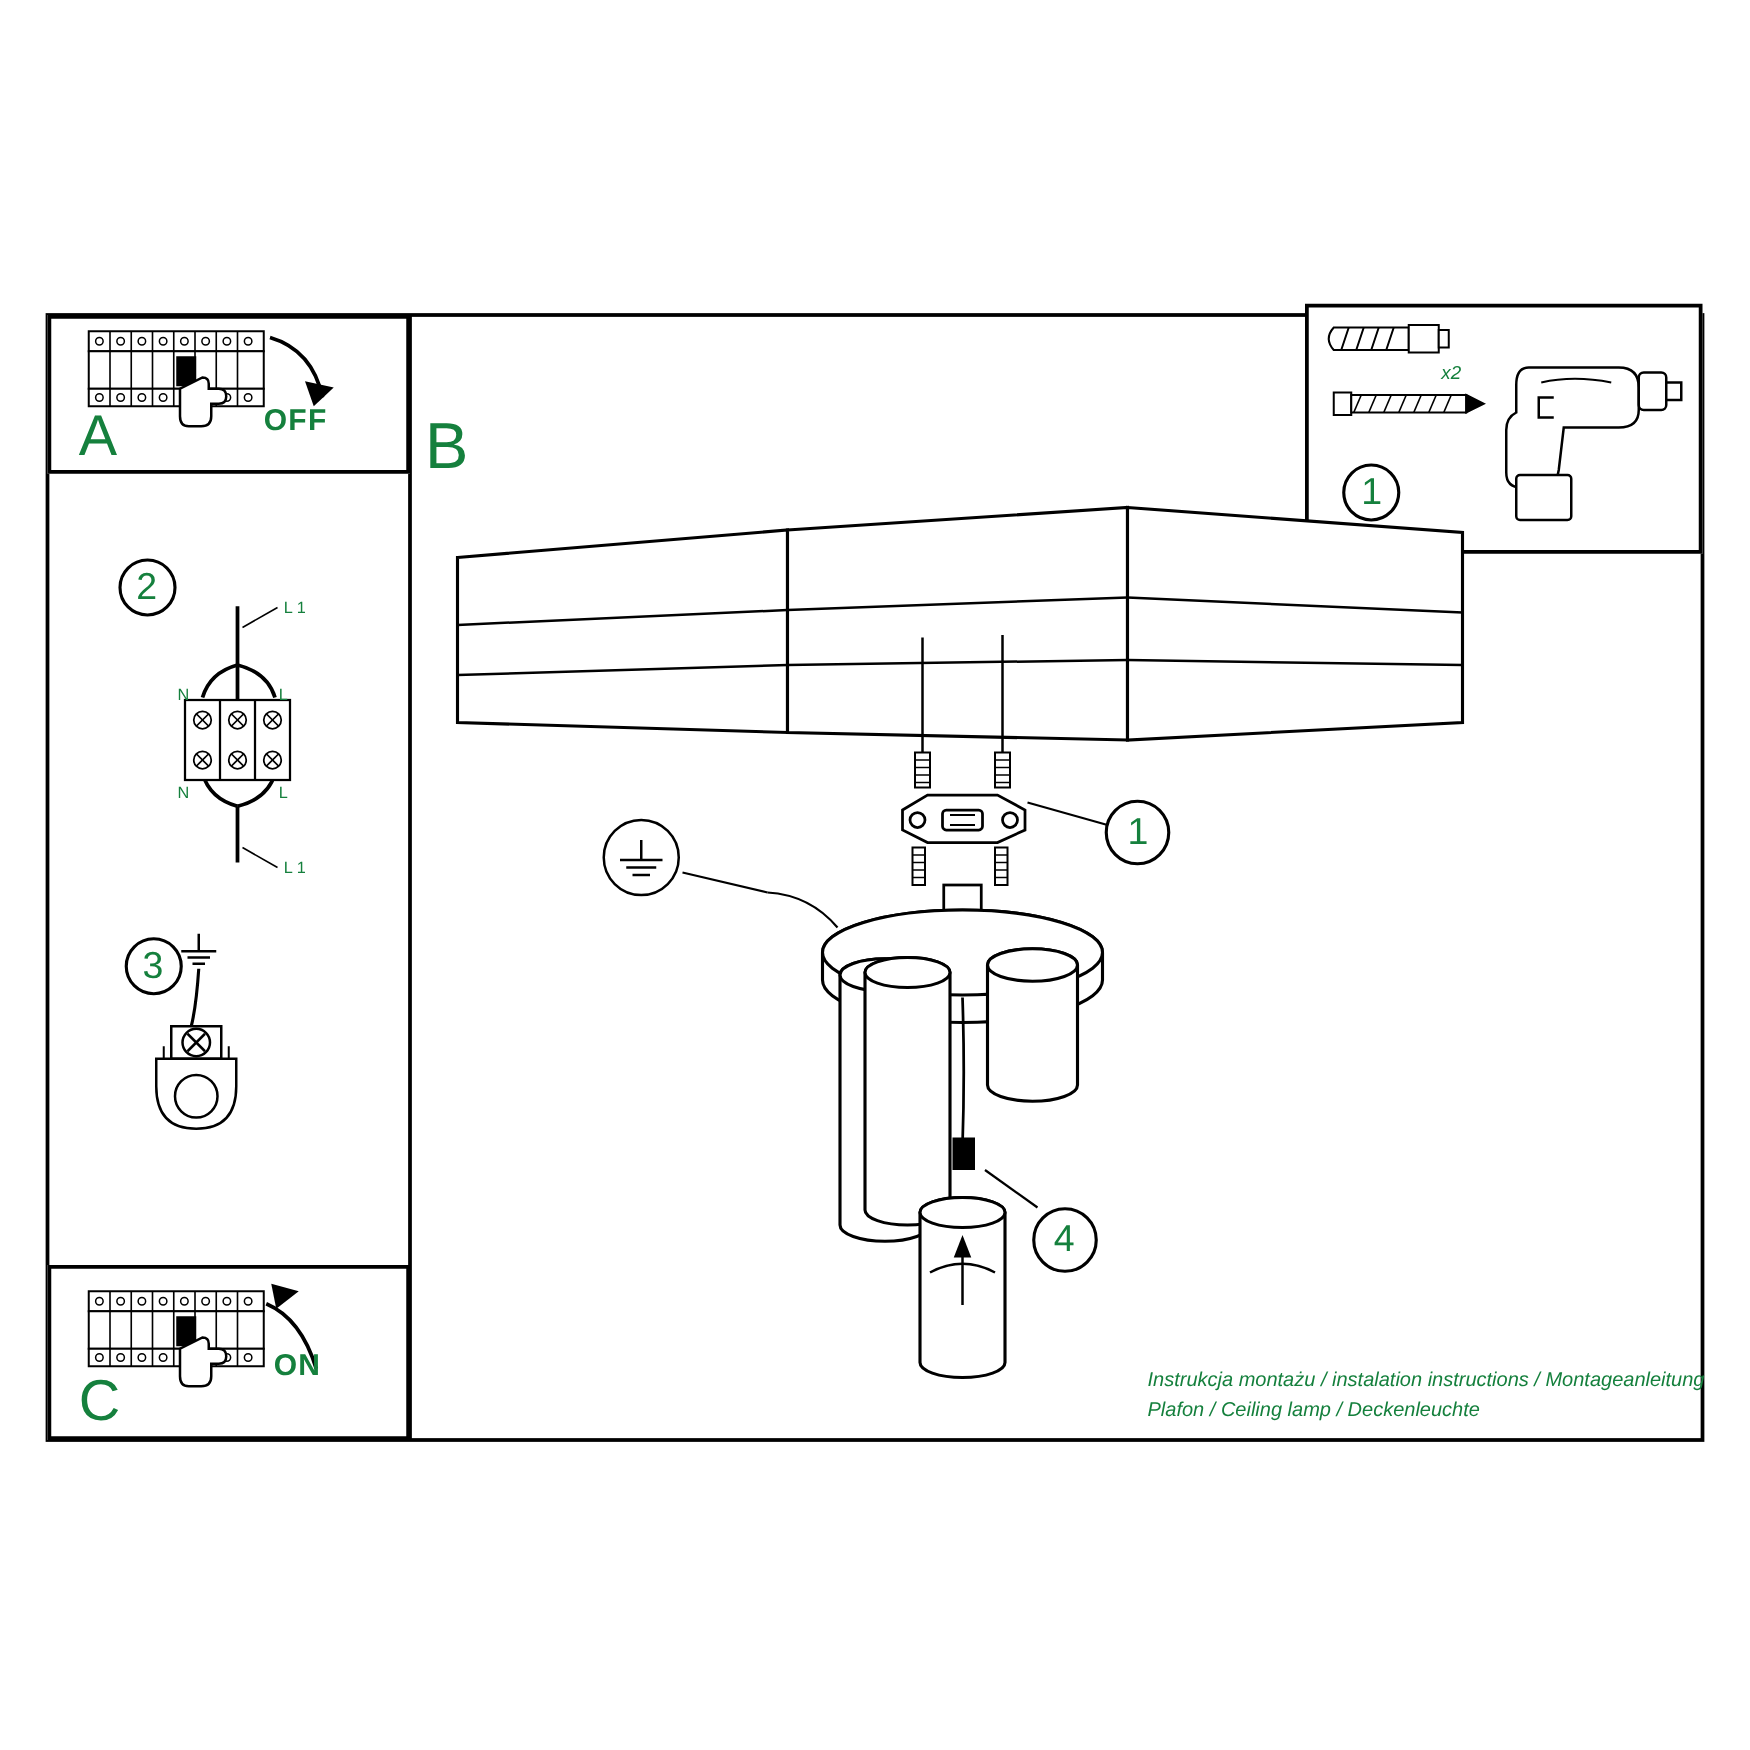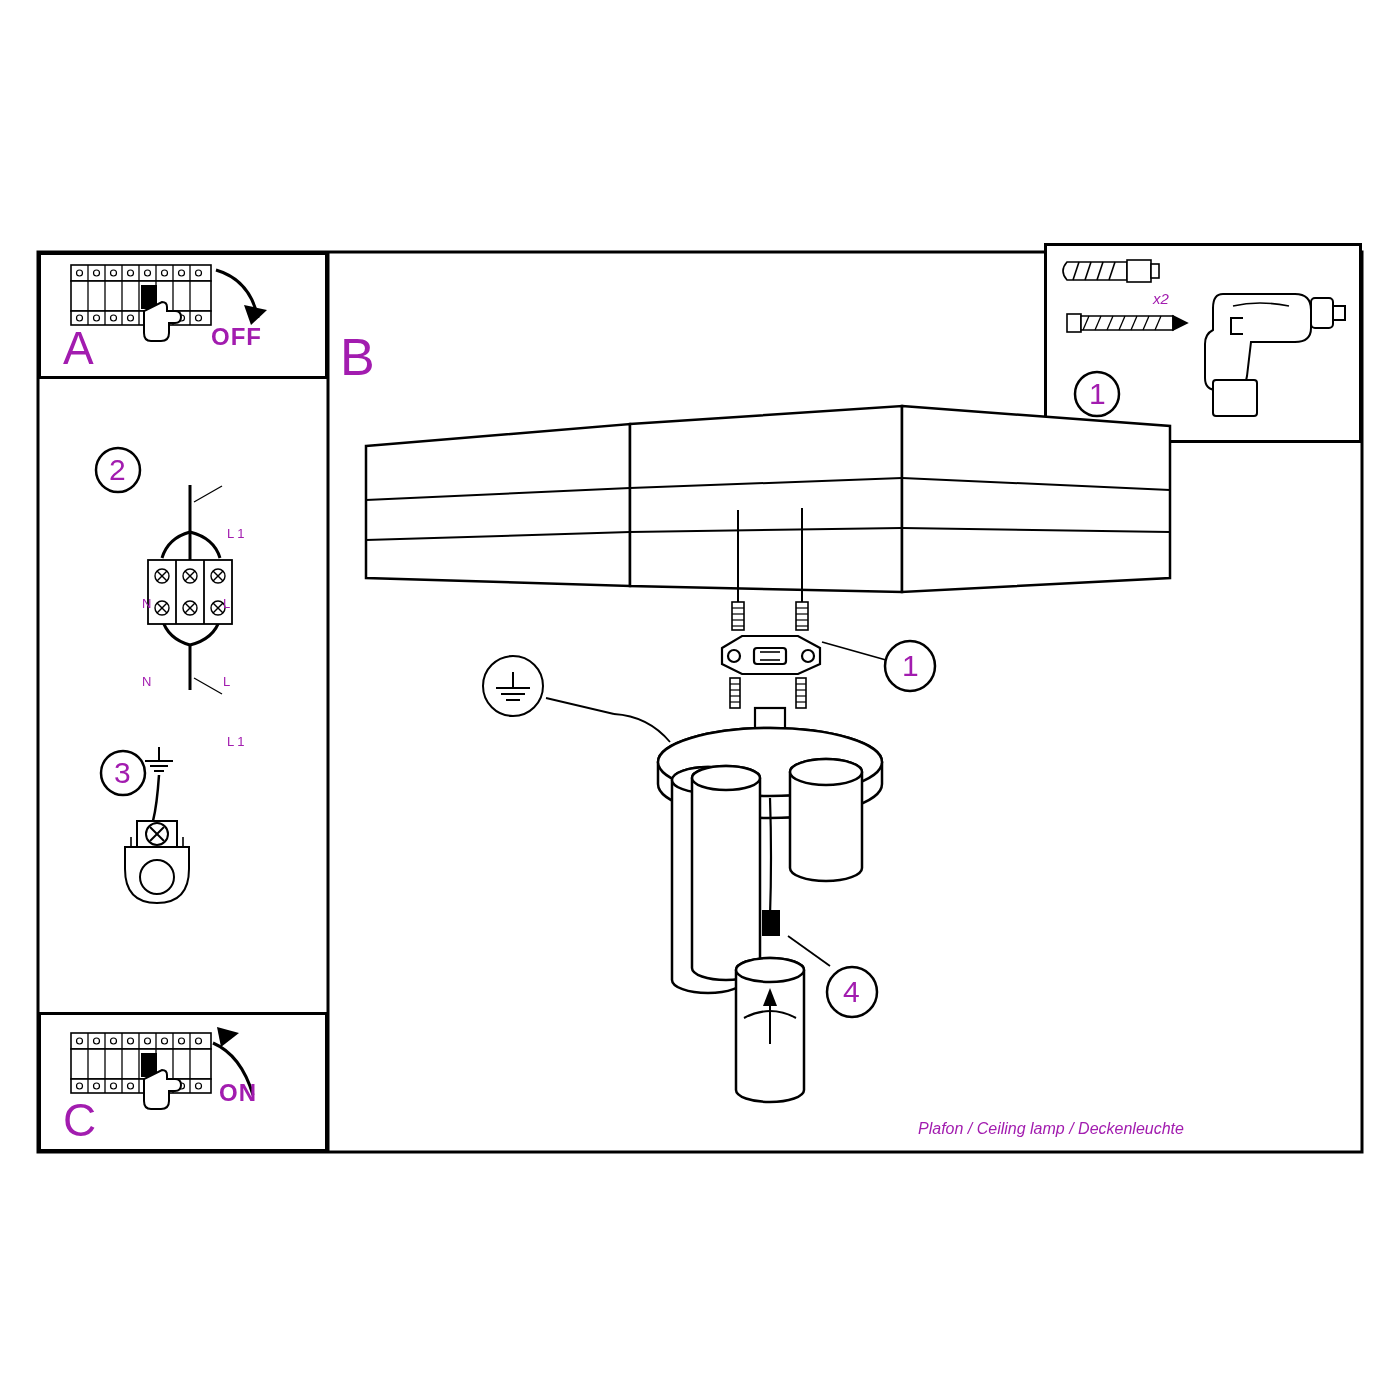--- a/index.html
+++ b/index.html
@@ -18,26 +18,26 @@
     position: relative;
     width: 1400px;
     height: 1400px;
     background: #fff;
   }
   .abs { position: absolute; }
   svg { display: block; }
   .lbl {
     position: absolute;
     font-family: "Liberation Sans", sans-serif;
-    color: #a21caf;
+    color: #15803d;
     white-space: nowrap;
   }
   .big-letter { font-size: 46px; font-weight: 400; }
   .state-word { font-size: 24px; font-weight: 700; letter-spacing: 1px; }
-  .tiny { font-size: 13px; margin-top: 48px; }
+  .tiny { font-size: 13px; }
   .x2 { font-size: 15px; font-style: italic; }
   .num { font-size: 30px; }
   .footer-line { font-size: 16px; font-style: italic; }
   .panel-border { border: 3px solid #000; box-sizing: border-box; }
 </style>
 </head>
 <body>
 
 <div id="sheet">
 
@@ -403,15 +403,16 @@
       <g stroke="#000" stroke-width="1.8" fill="none">
         <line x1="458" y1="556" x2="500" y2="586"></line>
       </g>
       <circle cx="522" cy="612" r="25" fill="#fff" stroke="#000" stroke-width="2.5"></circle>
     </svg>
 
     <div class="lbl num" style="left:572px;top:269px;">1</div>
     <div class="lbl num" style="left:513px;top:595px;">4</div>
   </div>
 
+  <div class="lbl footer-line" style="left:918px;top:1096px;">Instrukcja montażu / instalation instructions / Montageanleitung</div>
   <div class="lbl footer-line" style="left:918px;top:1120px;font-style:italic;">Plafon / Ceiling lamp / Deckenleuchte</div>
 
 </div>
 
 </body></html>

